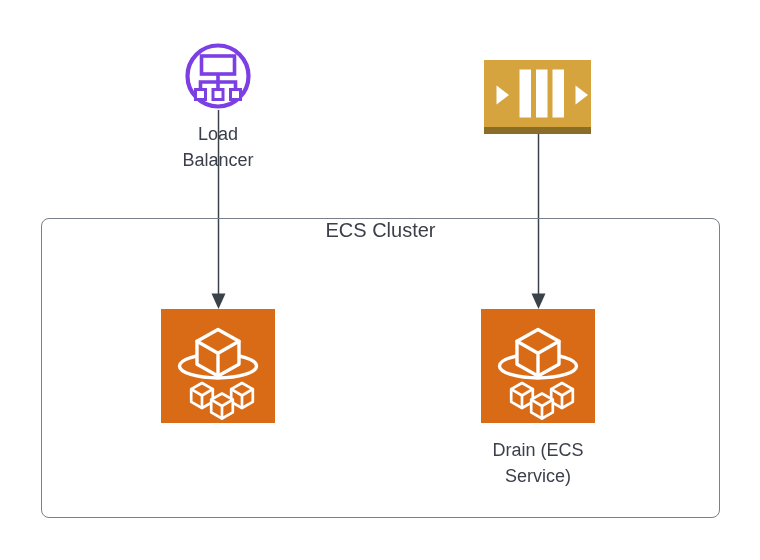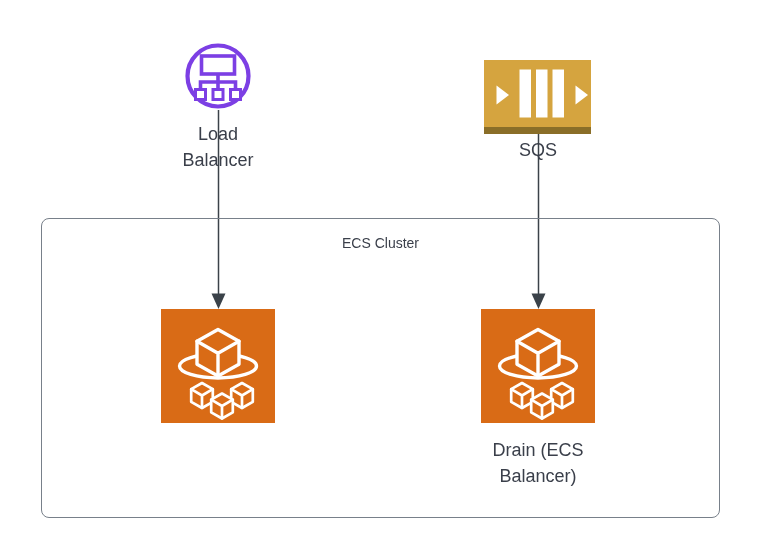--- a/index.html
+++ b/index.html
@@ -41,23 +41,22 @@
   
   .cluster{
     position:absolute;
     left:41px;top:218px;width:679px;height:300px;
     border:1px solid var(--cluster-border,#78808A);
     border-radius:8px;
     background:transparent;
     box-sizing:border-box;
   }
   .cluster-title{
-    margin-top:13px;
     text-align:center;
-    font-size:14px;line-height:22px;
+    font-size:20px;line-height:22px;
     color:var(--text-color,#3A3F4A);
   }
 
   
   .lb-stroke{stroke:var(--lb-purple,#7C3FE4);fill:none;}
   .lb-fill-white{fill:#ffffff;}
   .ecs-bg{fill:var(--ecs-orange,#D96B16);}
   .ecs-line{stroke:#ffffff;fill:none;stroke-linejoin:round;stroke-linecap:round;}
   .ecs-face{stroke:#ffffff;fill:var(--ecs-orange,#D96B16);stroke-linejoin:round;}
   .sqs-bg{fill:var(--sqs-gold,#D5A43F);}
@@ -97,21 +96,20 @@
 
   <svg class="icon sqs-icon" width="107" height="74" viewBox="0 0 107 74" xmlns="http://www.w3.org/2000/svg">
     <rect class="sqs-bg" x="0" y="0" width="107" height="67"></rect>
     <rect class="sqs-base" x="0" y="67" width="107" height="7"></rect>
     <polygon class="sqs-glyph" points="12.5,25.5 25,35 12.5,44.5"></polygon>
     <rect class="sqs-glyph" x="35.5" y="9.5" width="11.5" height="48"></rect>
     <rect class="sqs-glyph" x="52" y="9.5" width="11.5" height="48"></rect>
     <rect class="sqs-glyph" x="68.5" y="9.5" width="11.5" height="48"></rect>
     <polygon class="sqs-glyph" points="91.5,25.5 104,35 91.5,44.5"></polygon>
   </svg>
-  <div class="node-label sqs-label">SQS</div>
 
   <svg class="icon server-icon" width="114" height="114" viewBox="0 0 114 114" xmlns="http://www.w3.org/2000/svg">
     <rect class="ecs-bg" x="0" y="0" width="114" height="114"></rect>
     <ellipse class="ecs-line" cx="57" cy="57" rx="38.5" ry="12" stroke-width="3.4"></ellipse>
     <path class="ecs-face" d="M57,20.5 L78,32.3 L78,55.3 L57,67 L36,55.3 L36,32.3 Z" stroke-width="3.4"></path>
     <path class="ecs-line" d="M36,32.3 L57,44.2 L78,32.3 M57,44.2 V67" stroke-width="3.4"></path>
     <path class="ecs-face" d="M41,74 L51.8,80.2 L51.8,92.8 L41,99 L30.2,92.8 L30.2,80.2 Z" stroke-width="2.7"></path>
     <path class="ecs-line" d="M30.2,80.2 L41,86.5 L51.8,80.2 M41,86.5 V99" stroke-width="2.7"></path>
     <path class="ecs-face" d="M81,74 L91.8,80.2 L91.8,92.8 L81,99 L70.2,92.8 L70.2,80.2 Z" stroke-width="2.7"></path>
     <path class="ecs-line" d="M70.2,80.2 L81,86.5 L91.8,80.2 M81,86.5 V99" stroke-width="2.7"></path>
@@ -124,15 +122,15 @@
     <ellipse class="ecs-line" cx="57" cy="57" rx="38.5" ry="12" stroke-width="3.4"></ellipse>
     <path class="ecs-face" d="M57,20.5 L78,32.3 L78,55.3 L57,67 L36,55.3 L36,32.3 Z" stroke-width="3.4"></path>
     <path class="ecs-line" d="M36,32.3 L57,44.2 L78,32.3 M57,44.2 V67" stroke-width="3.4"></path>
     <path class="ecs-face" d="M41,74 L51.8,80.2 L51.8,92.8 L41,99 L30.2,92.8 L30.2,80.2 Z" stroke-width="2.7"></path>
     <path class="ecs-line" d="M30.2,80.2 L41,86.5 L51.8,80.2 M41,86.5 V99" stroke-width="2.7"></path>
     <path class="ecs-face" d="M81,74 L91.8,80.2 L91.8,92.8 L81,99 L70.2,92.8 L70.2,80.2 Z" stroke-width="2.7"></path>
     <path class="ecs-line" d="M70.2,80.2 L81,86.5 L91.8,80.2 M81,86.5 V99" stroke-width="2.7"></path>
     <path class="ecs-face" d="M61,84.5 L71.8,90.7 L71.8,103.3 L61,109.5 L50.2,103.3 L50.2,90.7 Z" stroke-width="2.7"></path>
     <path class="ecs-line" d="M50.2,90.7 L61,97 L71.8,90.7 M61,97 V109.5" stroke-width="2.7"></path>
   </svg>
-  <div class="node-label drain-label">Drain (ECS Balancer)</div>
+  <div class="node-label drain-label">Drain (ECS Service)</div>
 
 </div>
 
 </body></html>

